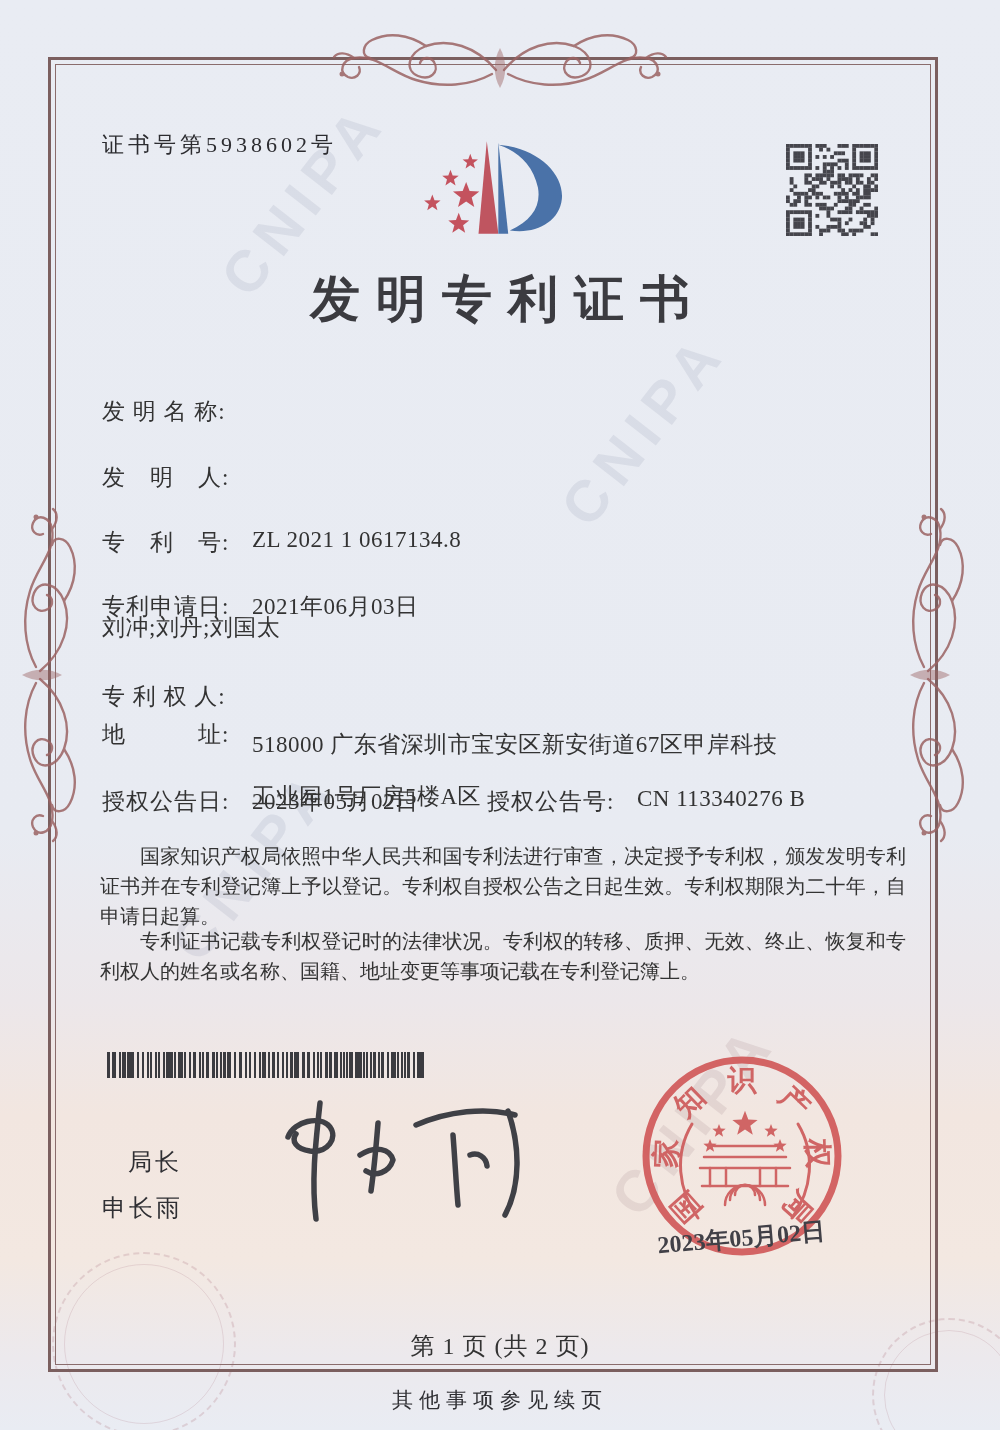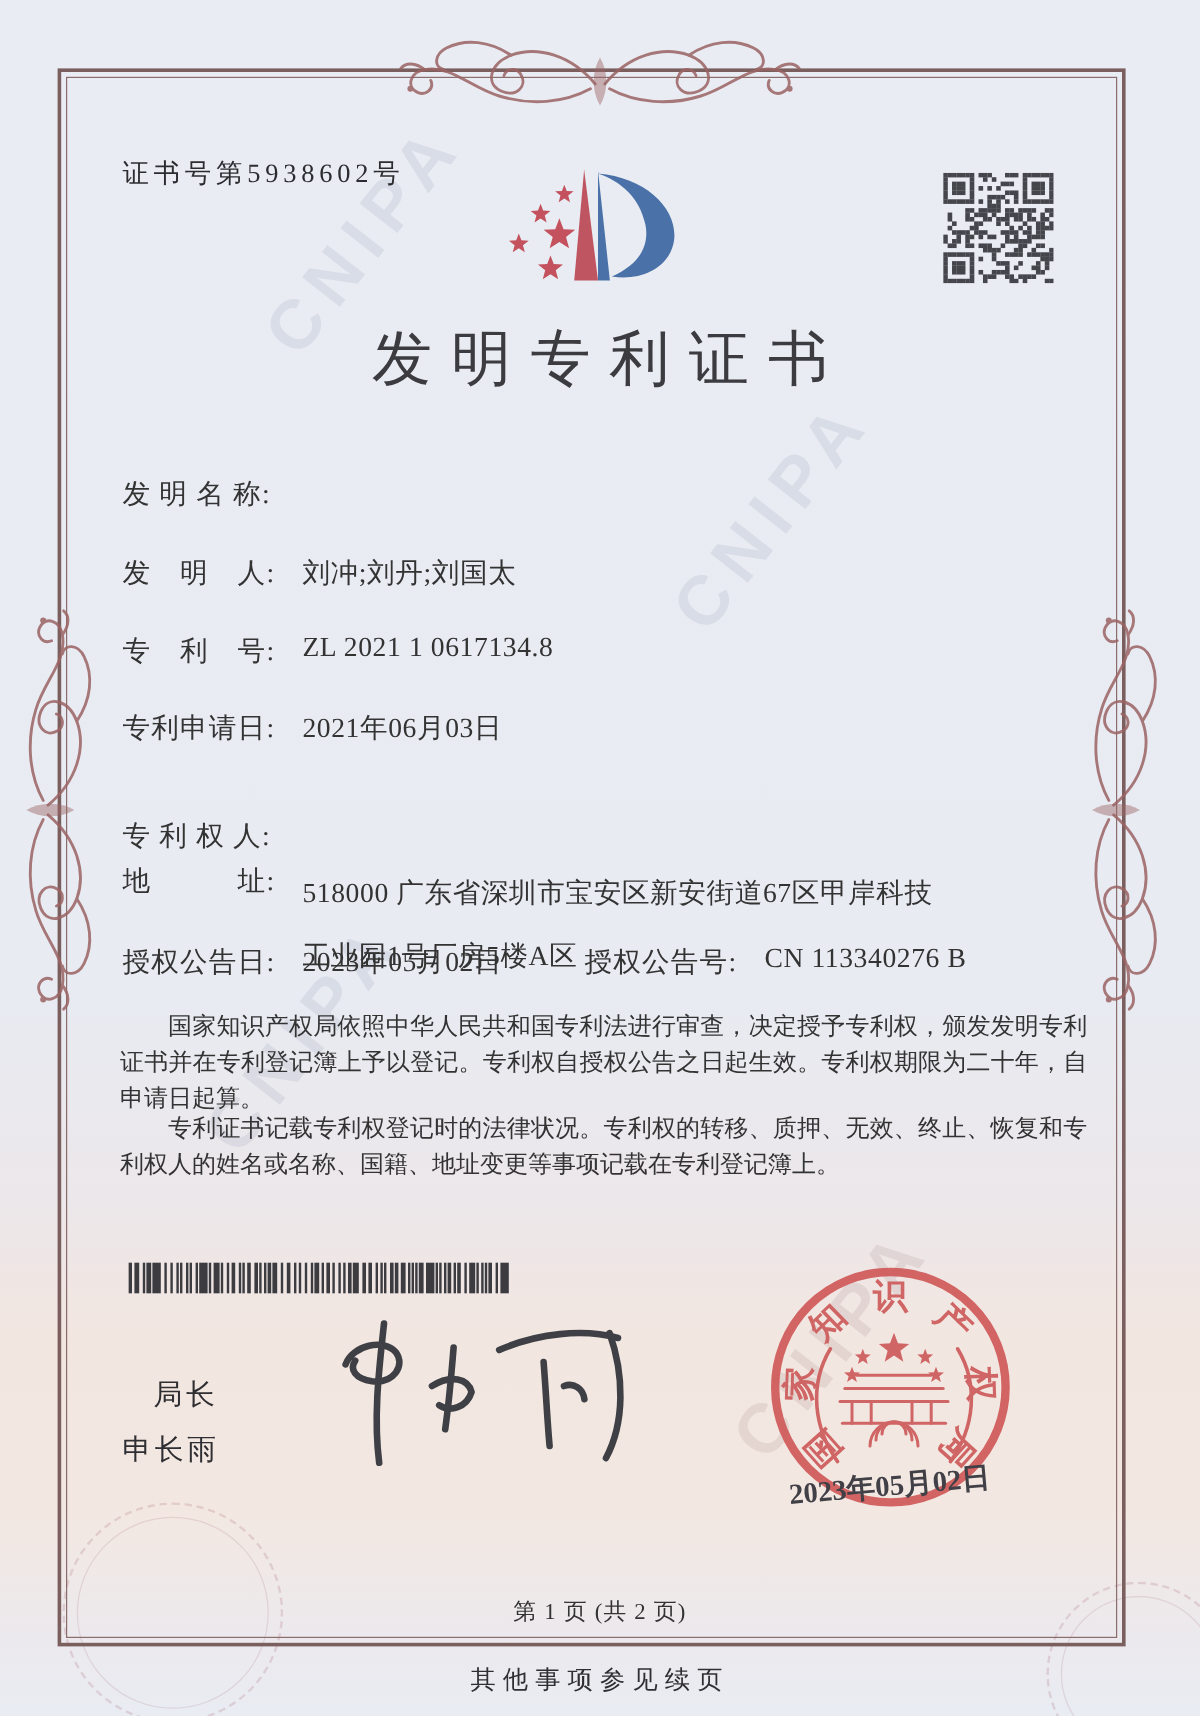--- a/index.html
+++ b/index.html
@@ -30,43 +30,43 @@
   
   .fl{position:absolute;}
   .fl-top{left:330px;top:20px;width:340px;height:80px;}
   .fl-left{left:10px;top:505px;width:80px;height:340px;}
   .fl-right{left:898px;top:505px;width:80px;height:340px;}
   
   .cert-no{position:absolute;left:102px;top:130px;font-size:22px;letter-spacing:4px;color:#2c2c30;}
   .logo{position:absolute;left:415px;top:133px;width:165px;height:114px;}
   .qr{position:absolute;left:786px;top:144px;width:92px;height:92px;}
   .title{position:absolute;left:0;top:266px;width:100%;text-align:center;
-    font-family:"Liberation Sans","DejaVu Sans",sans-serif;font-weight:400;
+    font-family:"Liberation Sans","DejaVu Sans",sans-serif;font-weight:700;
     font-size:50px;letter-spacing:16px;color:#3b3b40;text-indent:16px;}
   
   .field-row{position:absolute;left:102px;font-size:23px;color:#333;display:flex;align-items:flex-start;}
   .field-label{display:inline-block;width:150px;flex:0 0 150px;letter-spacing:1px;}
   .field-value{letter-spacing:.5px;}
-  .row1{top:396px;} .row2{top:462px;} .row3{top:527px;} .row4{top:591px;} .row5{top:681px;gap:40px;}
+  .row1{top:396px;} .row2{top:462px;flex-direction:column;} .row3{top:527px;} .row4{top:591px;} .row5{top:681px;gap:40px;}
   .row6{top:719px;} .row6 .field-value{width:534px;line-height:52px;}
   .rowg{top:786px;width:810px;}
   .grant-pair{display:flex;align-items:flex-start;}
   .grant-pair.second{position:absolute;left:385px;top:0;}
   
   .paragraph{position:absolute;left:100px;width:806px;font-size:20px;line-height:30px;
     text-align:justify;text-indent:2em;color:#333;margin:0;}
   .p1{top:841px;} .p2{top:926px;}
   
   .barcode{position:absolute;left:107px;top:1052px;width:327px;height:26px;}
   .officer-title{position:absolute;left:102px;top:1146px;font-size:24px;letter-spacing:3px;color:#2f2f33;margin-left:26px;}
   .officer-name{position:absolute;left:102px;top:1192px;font-size:24px;letter-spacing:3px;color:#2f2f33;}
   .signature{position:absolute;left:258px;top:1095px;width:270px;height:135px;}
   .seal{position:absolute;left:640px;top:1054px;width:204px;height:204px;opacity:.93;}
   .page-info{position:absolute;left:0;top:1330px;width:100%;text-align:center;
-    font-size:19px;color:#333;letter-spacing:1px;}
+    font-size:24px;color:#333;letter-spacing:1px;}
   .footer-note{position:absolute;left:0;top:1386px;width:100%;text-align:center;
     font-size:21px;color:#2f2f33;letter-spacing:6px;}
 </style>
 </head>
 <body>
 
 <svg width="0" height="0" style="position:absolute">
   <defs>
     <polygon id="star5" points="0,-14 3.5,-4.8 13.3,-4.3 5.6,1.8 8.2,11.3 0,5.9 -8.2,11.3 -5.6,1.8 -13.3,-4.3 -3.5,-4.8"></polygon>
     <g id="flhalf" fill="none" stroke="#9b6363" stroke-width="2.4" stroke-linecap="round" opacity=".85">

